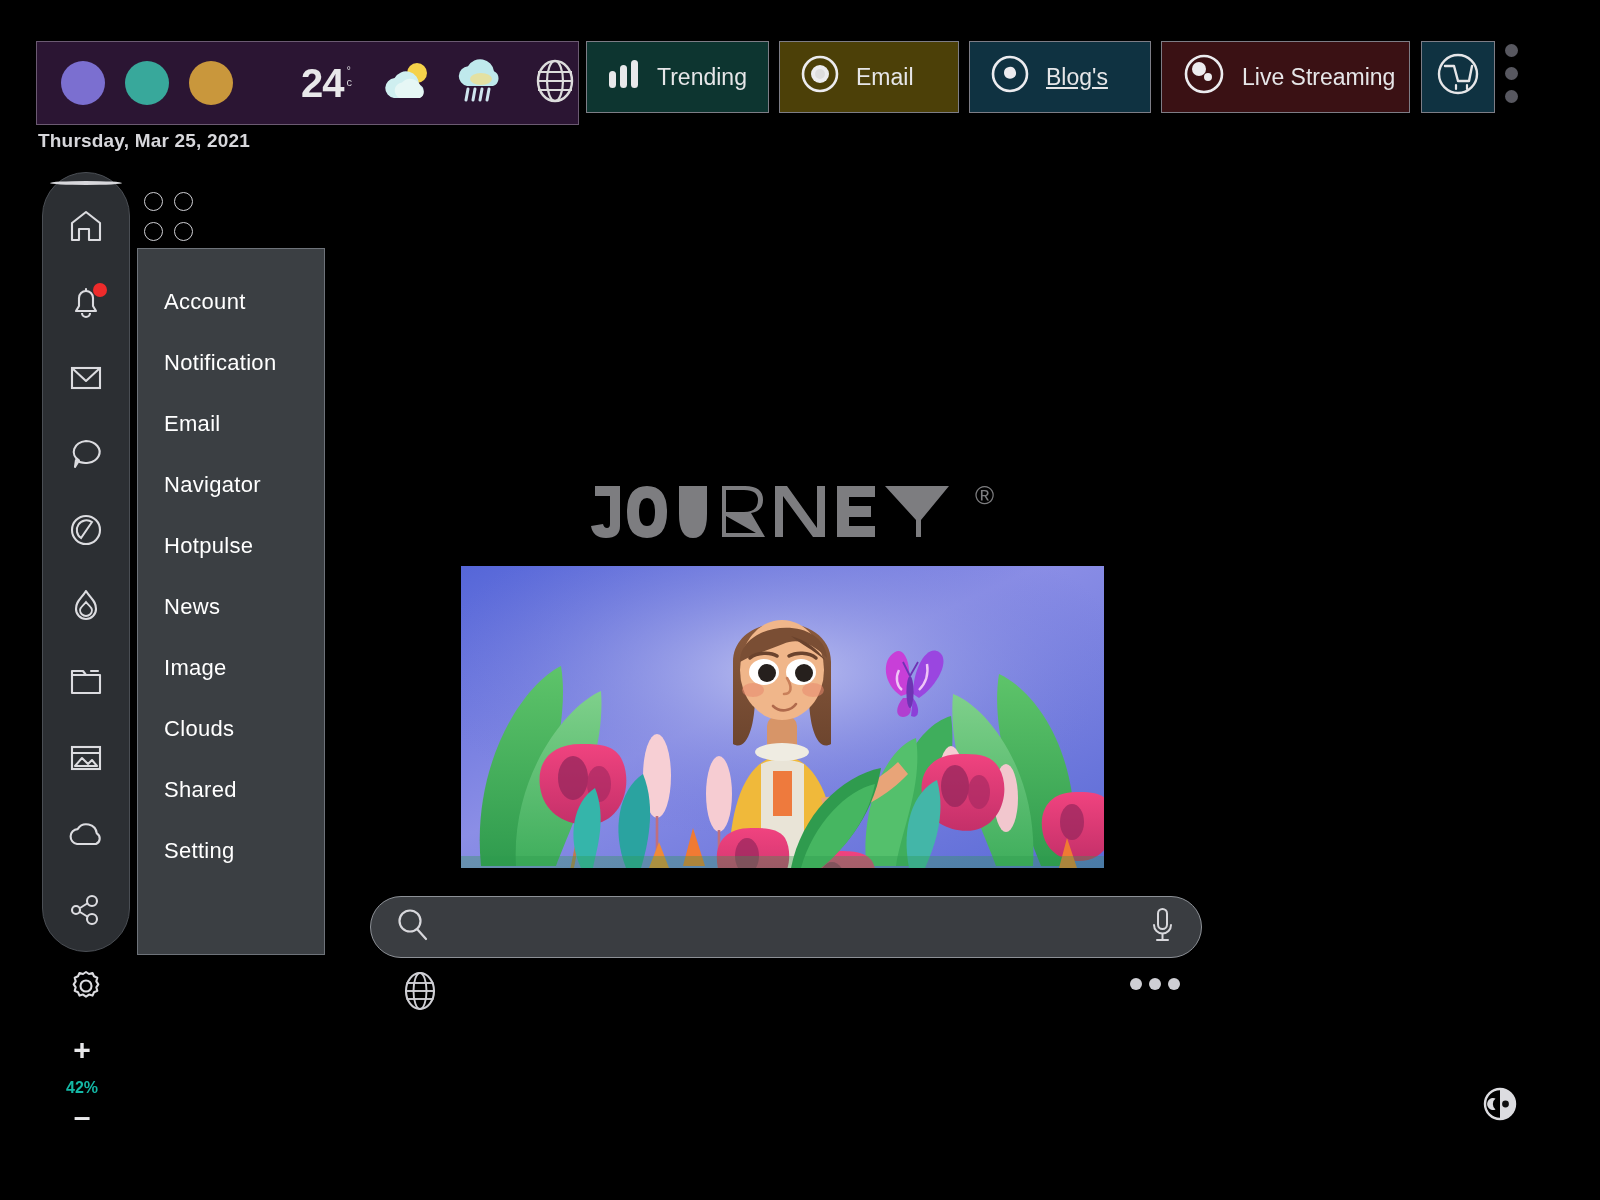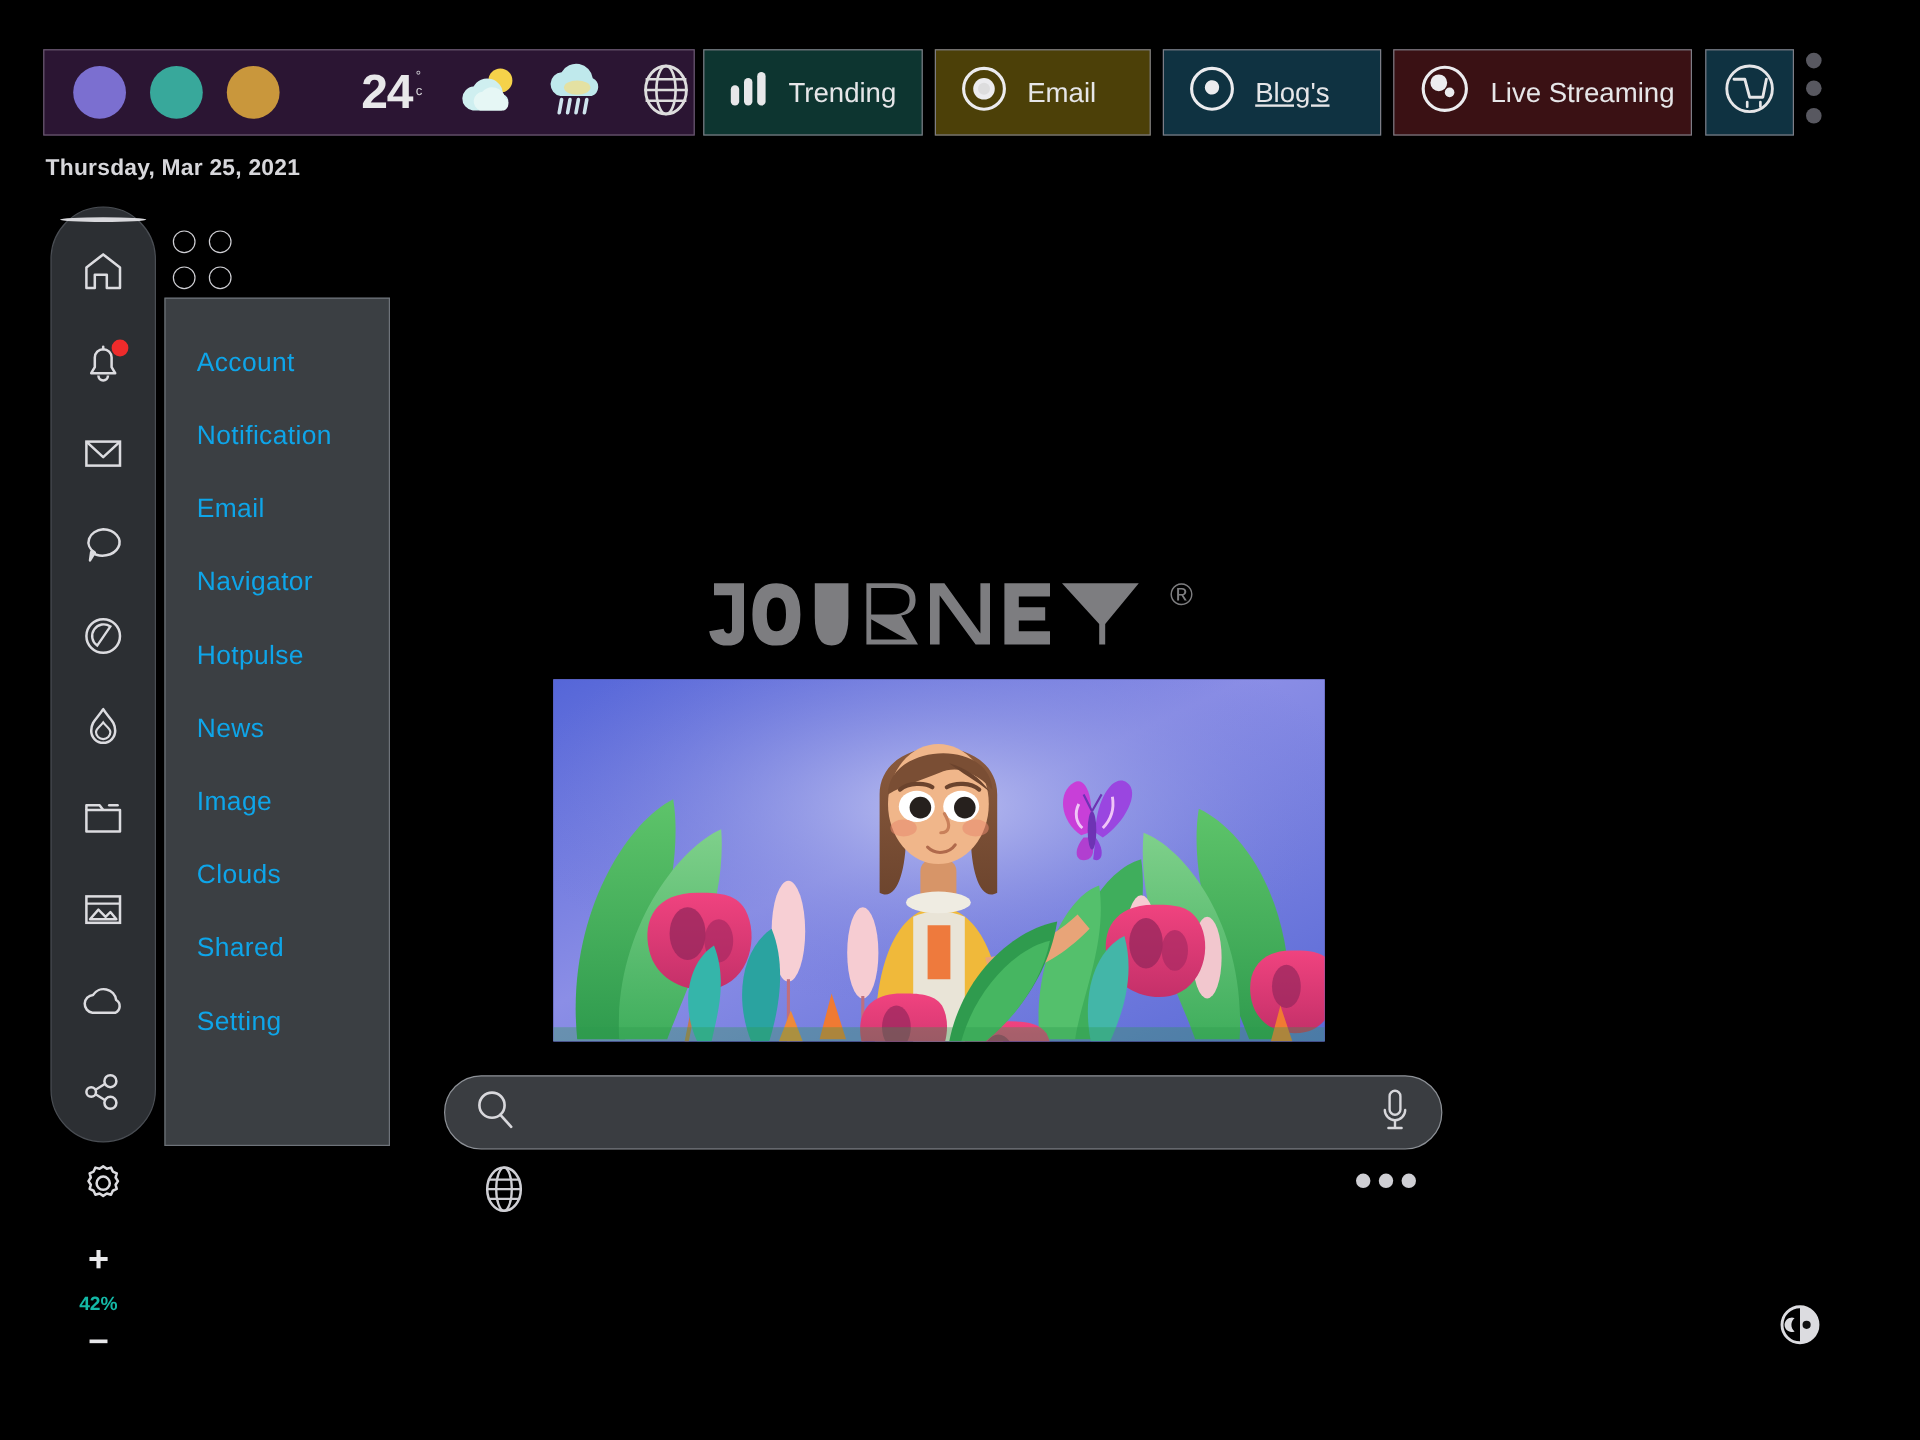--- a/index.html
+++ b/index.html
@@ -9,21 +9,21 @@
     font-family: "Liberation Sans", sans-serif;
     overflow: hidden;
   }
   #root { position: relative; width: 1600px; height: 1200px; background: #000; }
 
   
   .topbar { position: absolute; left: 0; top: 0; width: 1600px; height: 120px; }
 
   .status-pill {
     position: absolute; left: 36px; top: 41px;
-    width: 543px; height: 72px;
+    width: 543px; height: 84px;
     background: #2b1533;
     border: 1px solid #6b5a72;
     display: flex; align-items: center;
   }
   .dot-group { display: flex; align-items: center; gap: 20px; margin-left: 24px; }
   .cdot { width: 44px; height: 44px; border-radius: 50%; }
   .temp-wrap { display:flex; align-items:flex-start; margin-left: 68px; }
   .temp-num { font-size: 40px; font-weight: 700; color: #e8e8ea; letter-spacing: -1px; line-height: 40px;}
   .temp-unit { font-size: 11px; color: #d8d8dc; margin-left: 3px; margin-top: 1px; letter-spacing: 2px;}
   .wicon { margin-left: 22px; }
@@ -72,21 +72,21 @@
 
   
   .menu {
     position:absolute; left:137px; top:248px;
     width: 188px; height: 707px;
     background:#3b3f43;
     border:1px solid #6e737a;
     padding-top: 22px;
   }
   .menu-item {
-    color:#0ea5e9; font-size:22px; letter-spacing:0.3px;
+    color:#ffffff; font-size:22px; letter-spacing:0.3px;
     padding: 0 18px 0 26px; height: 61px; line-height:61px;
     cursor:pointer; white-space:nowrap;
   }
 
   
   .logo-wrap { position:absolute; left:585px; top:478px; width: 430px; height:70px;}
   .reg { position:absolute; left:975px; top:480px; font-size:26px; color:#7e7e80;}
 
   .hero {
     position:absolute; left:461px; top:566px; width: 643px; height: 302px;

